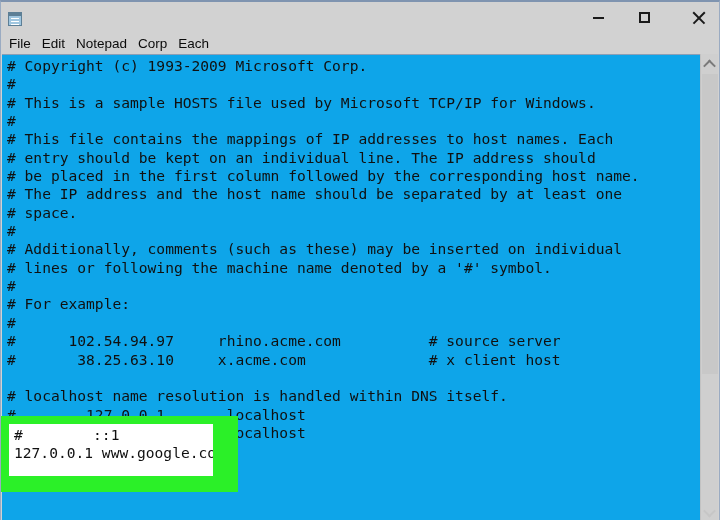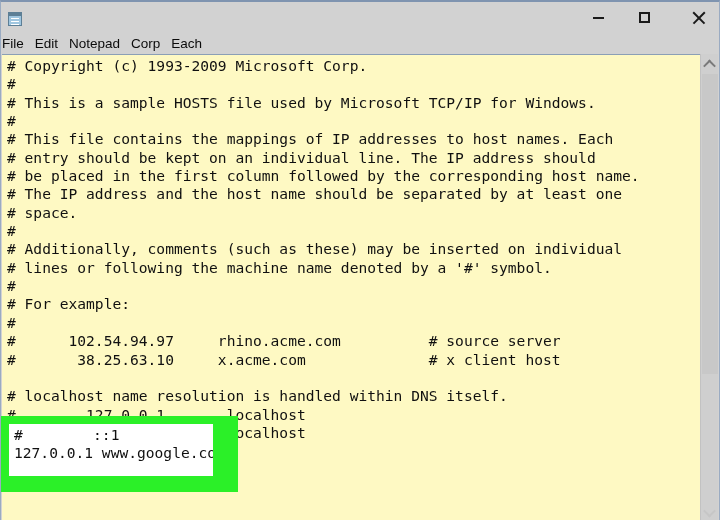--- a/index.html
+++ b/index.html
@@ -104,37 +104,37 @@
   .glyph-close::before { transform: rotate(45deg); }
   .glyph-close::after  { transform: rotate(-45deg); }
 
   
   #menubar {
     position: absolute;
     left: 0; top: 32px;
     width: 718px; height: 20px;
     display: flex;
     align-items: center;
-    padding-left: 1px;
+    padding-left: 8px;
     box-sizing: border-box;
   }
   .menu-item {
     font-size: 13.5px;
     color: #0b0b0b;
     margin-right: 11px;
     white-space: nowrap;
     line-height: 1;
   }
 
   
   #textarea {
     position: absolute;
     left: 1px; top: 52px;
     width: 700px; height: 467px;
-    background: #fef9c3;
+    background: #0ea5e9;
     border-top: 1px solid #8b9fb6;
     box-sizing: border-box;
     overflow: hidden;
   }
   #lines {
     position: absolute;
     left: 5px; top: 2px;
     font-family: "DejaVu Sans Mono", "Liberation Mono", monospace;
     font-size: 14.6px;
     line-height: 18.35px;

